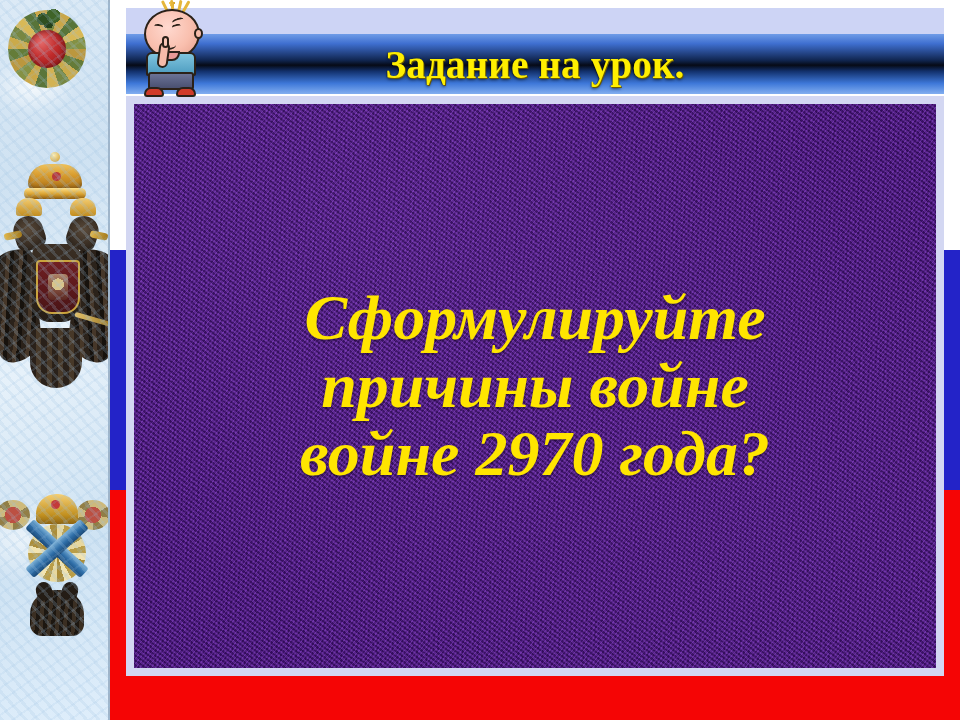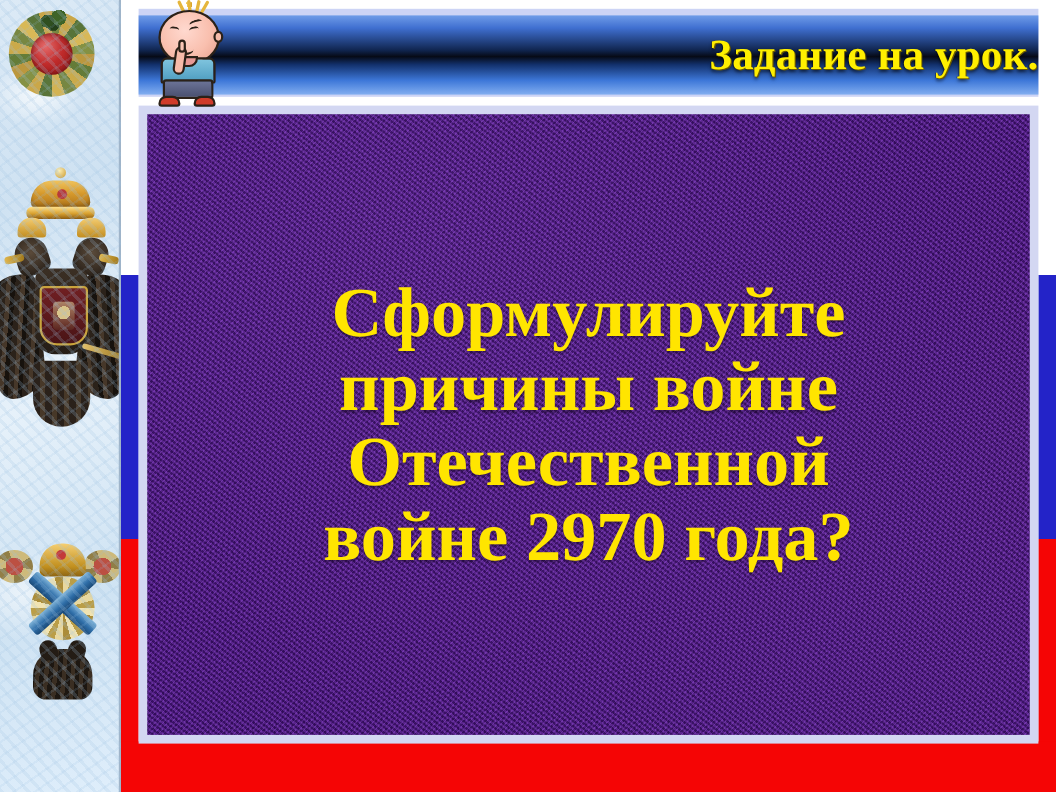--- a/index.html
+++ b/index.html
@@ -260,34 +260,34 @@
     left: 126px;
     top: 8px;
     width: 818px;
     height: 80px;
     background: #cdd4f5;
     padding: 10px 0;
     box-sizing: border-box;
   }
   .title-banner .grad {
     position: absolute;
-    left: 0; top: 6px;
+    left: 0; top: 26px;
     width: 100%;
-    height: 72px;
+    height: 60px;
     background: linear-gradient(180deg,
       #6f9ce8 0%,
       #3f6fd0 16%,
       #10254f 44%,
       #060a16 52%,
       #12306b 62%,
       #3d77d8 82%,
       #82aef0 100%);
     display: flex;
     align-items: center;
-    justify-content: flex-end;
+    justify-content: center;
   }
   .title-text {
     position: relative;
     color: #ffef00;
     font-family: "Liberation Serif", "DejaVu Serif", serif;
     font-weight: bold;
     font-size: 39px;
     letter-spacing: .2px;
     white-space: nowrap;
     text-shadow:
@@ -389,20 +389,21 @@
   
   .content-frame {
     position: absolute;
     left: 126px;
     top: 96px;
     width: 818px;
     height: 580px;
     background: #d3d7f2;
     padding: 8px;
     box-sizing: border-box;
+    font-style: italic;
   }
   .content-box {
     position: relative;
     width: 100%;
     height: 100%;
     box-sizing: border-box;
     background-color: #4d1684;
     background-image:
       repeating-linear-gradient(37deg, rgba(138,74,198,.30) 0 2px, rgba(34,6,66,.30) 2px 4px),
       repeating-linear-gradient(-52deg, rgba(155,92,214,.22) 0 1px, rgba(26,4,52,.30) 1px 3px),
@@ -508,18 +509,17 @@
     <div class="arm"></div>
     <div class="finger"></div>
     <div class="shoe-l"></div>
     <div class="shoe-r"></div>
   </div>
 
   <div class="content-frame">
     <div class="content-box">
       <div class="q-line">Сформулируйте</div>
       <div class="q-line">причины войне</div>
-      <div class="q-line">Отечественной</div>
       <div class="q-line">войне 2970 года?</div>
     </div>
   </div>
 
 </div>
 
 </body></html>

